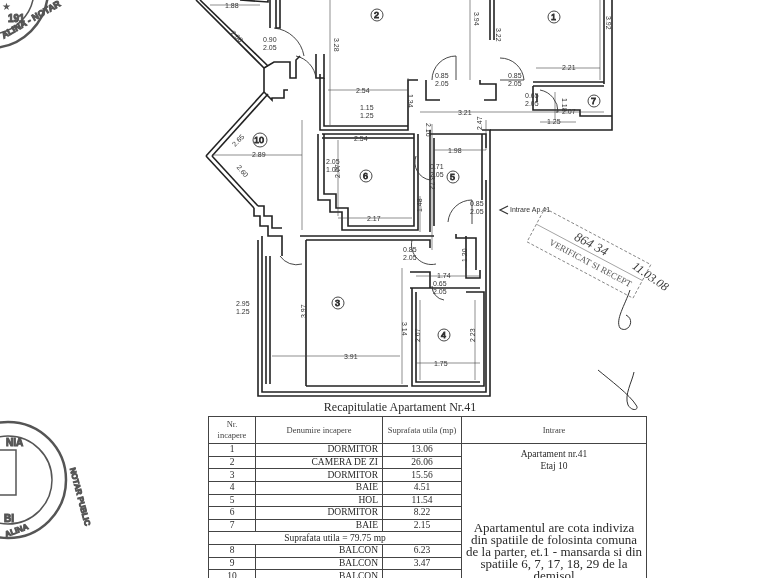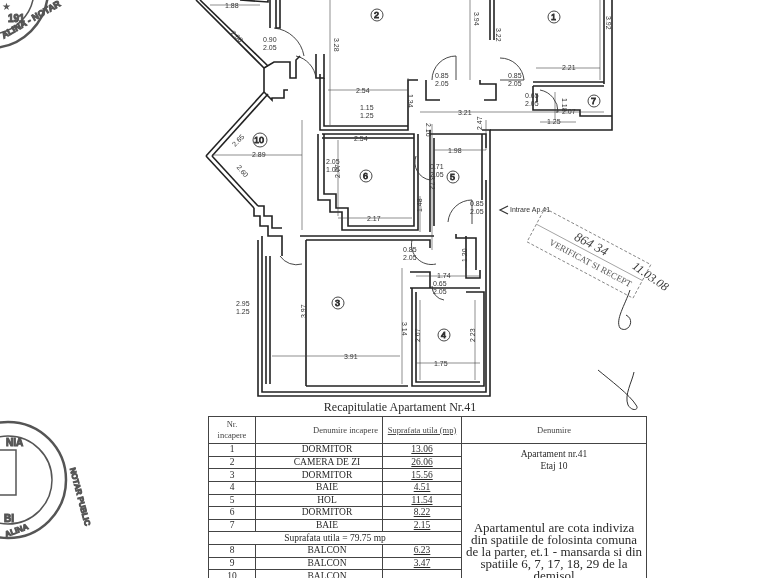--- a/index.html
+++ b/index.html
@@ -21,22 +21,22 @@
     position: absolute; left: 208px; top: 416px;
     border-collapse: collapse; font-size: 9.5px;
     font-family: "Liberation Serif", serif; color: #2a2a2a;
   }
   table.recap td, table.recap th {
     border: 1px solid #444; padding: 0 4px; height: 11px; line-height: 11px;
     font-weight: normal;
   }
   table.recap th { height: 26px; line-height: 11px; font-size: 8.5px; color: #444; }
   .c-nr { width: 38px; text-align: center; }
-  .c-den { width: 102px; text-align: center; padding-left: 20px !important; }
-  .c-sup { width: 70px; text-align: center; text-decoration: underline; }
+  .c-den { width: 102px; text-align: right; padding-left: 20px !important; }
+  .c-sup { width: 70px; text-align: center; }
   .c-men { width: 176px; text-align: center; vertical-align: top; }
   .total-row td { text-align: center; }
   .men-top { padding-top: 4px; line-height: 12px; }
   .men-bottom { margin-top: 50px; line-height: 12px; font-size: 13px; }
 </style>
 </head>
 <body>
 
 <svg class="plan" viewBox="0 0 770 578" xmlns="http://www.w3.org/2000/svg">
 
@@ -271,23 +271,23 @@
     <path d="M 598 370 C 610 380, 630 395, 636 405 C 640 410, 632 412, 628 405 C 624 395, 632 382, 634 372"></path>
   </g>
 </svg>
 
 <div class="recap-title">Recapitulatie Apartament Nr.41</div>
 
 <table class="recap">
   <thead>
     <tr>
       <th class="c-nr">Nr. incapere</th>
-      <th class="c-den" style="text-align:right;padding-left:4px!important">Denumire incapere</th>
+      <th class="c-den" style="text-align:center;padding-left:4px!important">Denumire incapere</th>
       <th class="c-sup">Suprafata utila (mp)</th>
-      <th class="c-men" style="vertical-align:middle">Denumire</th>
+      <th class="c-men" style="vertical-align:middle">Intrare</th>
     </tr>
   </thead>
   <tbody>
     <tr>
       <td class="c-nr">1</td>
       <td class="c-den">DORMITOR</td>
       <td class="c-sup">13.06</td>
       <td class="c-men" rowspan="12">
         <div class="men-top">
           <div>Apartament nr.41</div>

